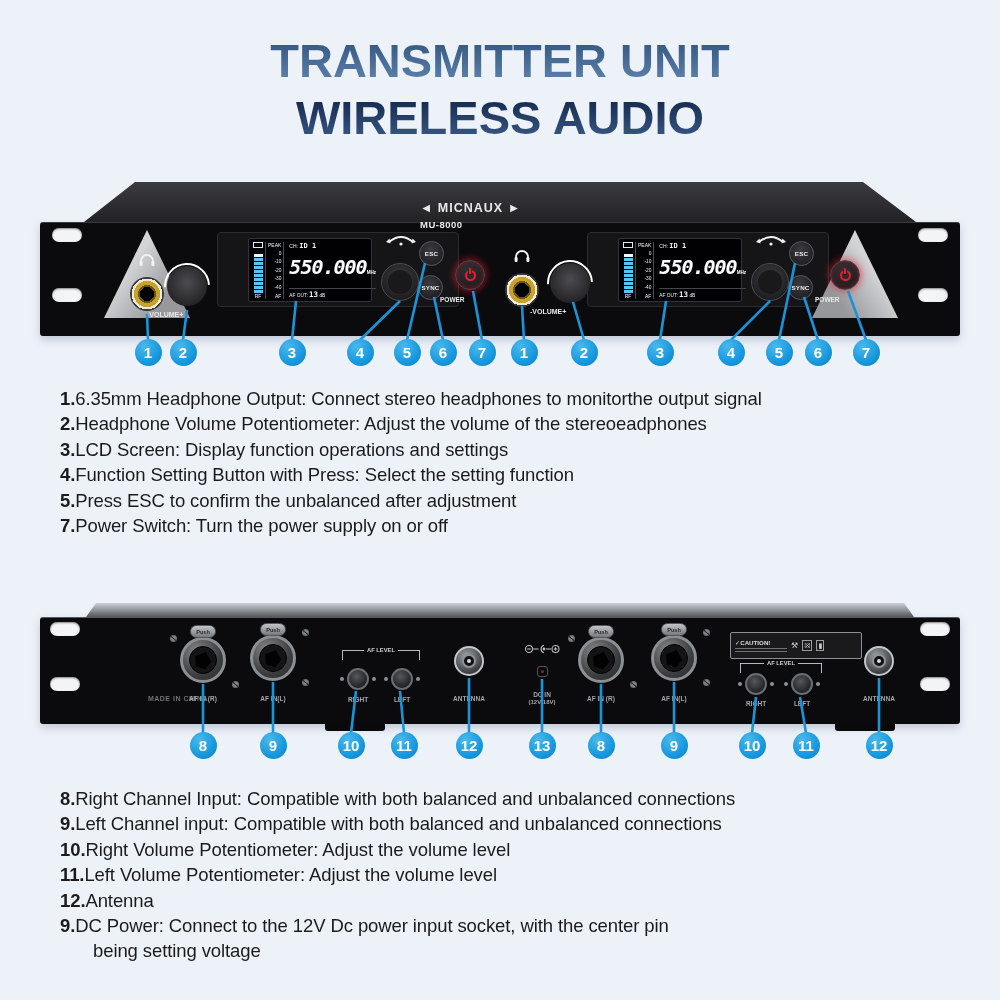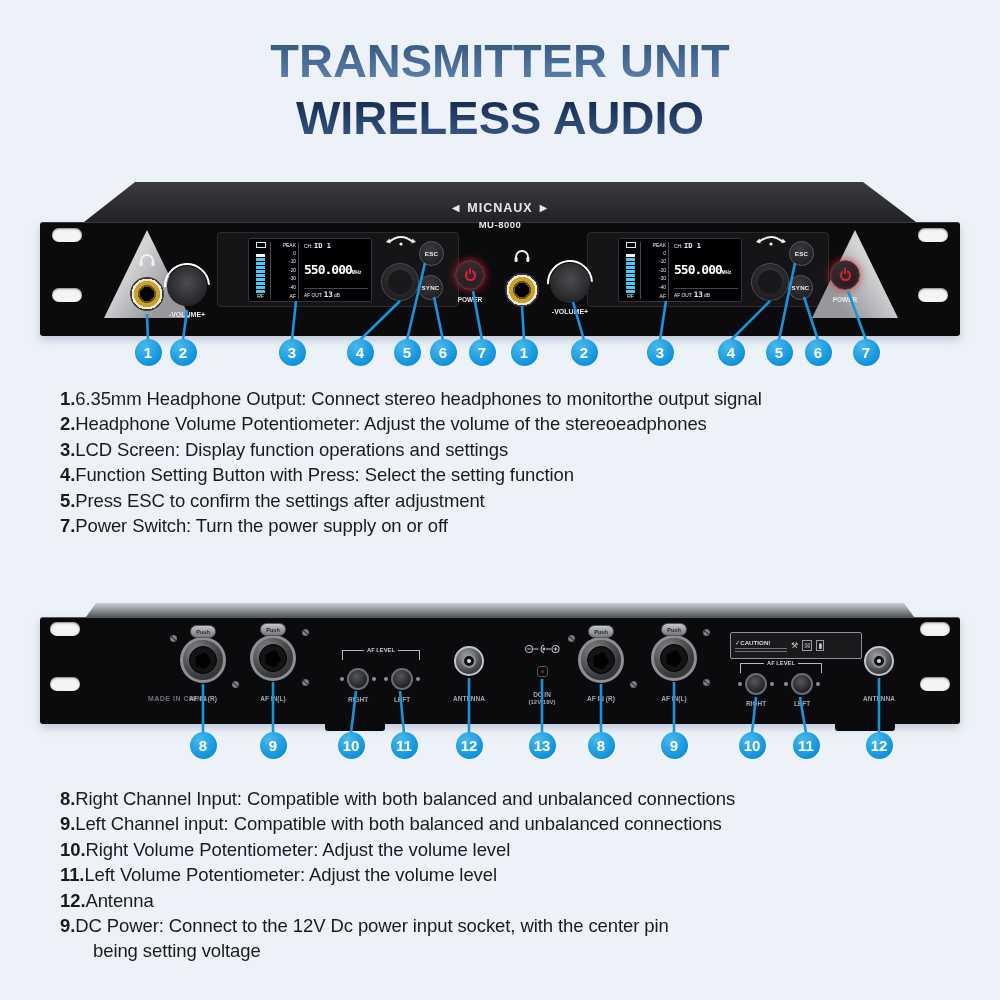--- a/index.html
+++ b/index.html
@@ -36,22 +36,22 @@
   .seg{width:9px;height:3px;background:#4fc8f5;}
   .seg.hi{background:#eafbff;}
   .lcd-tiny{font-size:5px;line-height:6px;color:#e8f6ff;}
   .lcd-c2{width:23px;display:flex;flex-direction:column;justify-content:space-between;
           border-left:1px solid #4a4a50;border-right:1px solid #4a4a50;margin:0 2px;padding:0 2px;
           text-align:right;}
   .lcd-scale{font-size:4.8px;line-height:5.4px;color:#dfeefb;text-align:right;}
   .lcd-c3{flex:1;display:flex;flex-direction:column;justify-content:space-between;padding-left:3px;}
   .lcd-row1{font-size:5px;color:#eaf4fd;}
   .lcd-ch{font-family:"DejaVu Sans Mono",monospace;font-size:7px;font-weight:bold;}
-  .lcd-freq{font-family:"DejaVu Sans Mono",monospace;font-size:13px;font-weight:bold;
-            letter-spacing:-1px;line-height:15px;}
+  .lcd-freq{font-family:"DejaVu Sans Mono",monospace;font-size:20px;font-weight:bold;
+            letter-spacing:-1px;line-height:15px;font-style:italic;}
   .lcd-unit{font-size:4.6px;font-weight:bold;}
   .lcd-row3{font-size:4.8px;border-top:1px solid #45454c;padding-top:1px;color:#eaf4fd;}
   .lcd-af{font-family:"DejaVu Sans Mono",monospace;font-size:7.5px;font-weight:bold;}
 
   .jack{position:absolute;width:34px;height:34px;border-radius:50%;z-index:4;
         background:radial-gradient(circle,#000 0 7px,#6b5514 7px 9px,#c9a22c 9px 13px,#eee8d6 13px 15.5px,#3a3a3a 15.5px);}
   .knob-vol{position:absolute;width:40px;height:40px;border-radius:50%;z-index:4;
         background:radial-gradient(circle at 50% 42%,#4c4c50,#252528 72%);}
   .knob-vol::before{content:'';position:absolute;inset:-3px;border-radius:50%;
         border:2.5px solid transparent;border-top-color:#fff;border-right-color:#fff;
@@ -65,21 +65,21 @@
         display:flex;align-items:center;justify-content:center;letter-spacing:.2px;}
   .btn-pwr{position:absolute;width:30px;height:30px;border-radius:50%;z-index:4;
         background:radial-gradient(circle at 45% 35%,#333336,#1c1c1f 75%);border:1px solid #4a4a4e;
         box-sizing:border-box;display:flex;align-items:center;justify-content:center;
         box-shadow:0 0 7px 1px rgba(232,25,44,.65), inset 0 0 5px rgba(232,25,44,.55);}
   .pwr-sym{width:11px;height:11px;border:2px solid #ed1b2c;border-radius:50%;position:relative;box-sizing:border-box;}
   .pwr-sym::before{content:'';position:absolute;left:50%;top:-4px;transform:translateX(-50%);
         width:4px;height:7px;background:#232326;}
   .pwr-sym::after{content:'';position:absolute;left:50%;top:-3.5px;transform:translateX(-50%);
         width:2px;height:6px;background:#ed1b2c;}
-  .plabel{position:absolute;color:#e9e9e9;font-weight:bold;text-align:center;z-index:4;}
+  .plabel{position:absolute;color:#e9e9e9;font-weight:bold;z-index:4;}
   .brand{font-size:12.5px;letter-spacing:1px;}
   .model{font-size:9.5px;letter-spacing:.5px;}
 
   
   .xlr{position:absolute;width:46px;height:46px;border-radius:50%;z-index:4;box-sizing:border-box;
        background:radial-gradient(circle at 35% 30%,#86888b,#3a3c3e 62%,#27292b);border:3px solid #8d9093;}
   .xlr-in{position:absolute;inset:6px;border-radius:50%;background:#141416;border:1px solid #000;}
   .xlr-key{position:absolute;width:17px;height:17px;left:50%;top:50%;
        transform:translate(-50%,-50%) rotate(18deg);background:#020203;border-radius:4px;
        clip-path:polygon(50% 0,100% 45%,78% 100%,22% 100%,0 45%);}
@@ -427,21 +427,21 @@
     <line x1="756" y1="697" x2="752" y2="733" stroke="#1b93d8" stroke-width="2.6"></line>
     <line x1="800" y1="697" x2="806" y2="733" stroke="#1b93d8" stroke-width="2.6"></line>
     <line x1="879" y1="678" x2="879" y2="733" stroke="#1b93d8" stroke-width="2.6"></line>
   </svg>
 
 <div class="list" id="front-list" style="top:386px;">
     <div class="item"><b>1.</b><span>6.35mm Headphone Output: Connect stereo headphones to monitorthe output signal</span></div>
     <div class="item"><b>2.</b><span>Headphone Volume Potentiometer: Adjust the volume of the stereoeadphones</span></div>
     <div class="item"><b>3.</b><span>LCD Screen: Display function operations and settings</span></div>
     <div class="item"><b>4.</b><span>Function Setting Button with Press: Select the setting function</span></div>
-    <div class="item"><b>5.</b><span>Press ESC to confirm the settings after adjustment</span></div>
+    <div class="item"><b>5.</b><span>Press ESC to confirm the unbalanced after adjustment</span></div>
     <div class="item"><b>7.</b><span>Power Switch: Turn the power supply on or off</span></div>
   </div>
 <div class="list" id="back-list" style="top:786px;">
     <div class="item"><b>8.</b><span>Right Channel Input: Compatible with both balanced and unbalanced connections</span></div>
     <div class="item"><b>9.</b><span>Left Channel input: Compatible with both balanced and unbalanced connections</span></div>
     <div class="item"><b>10.</b><span>Right Volume Potentiometer: Adjust the volume level</span></div>
     <div class="item"><b>11.</b><span>Left Volume Potentiometer: Adjust the volume level</span></div>
     <div class="item"><b>12.</b><span>Antenna</span></div>
     <div class="item"><b>9.</b><span>DC Power: Connect to the 12V Dc power input socket, with the center pin</span><div class="item-cont">being setting voltage</div></div>
   </div>

